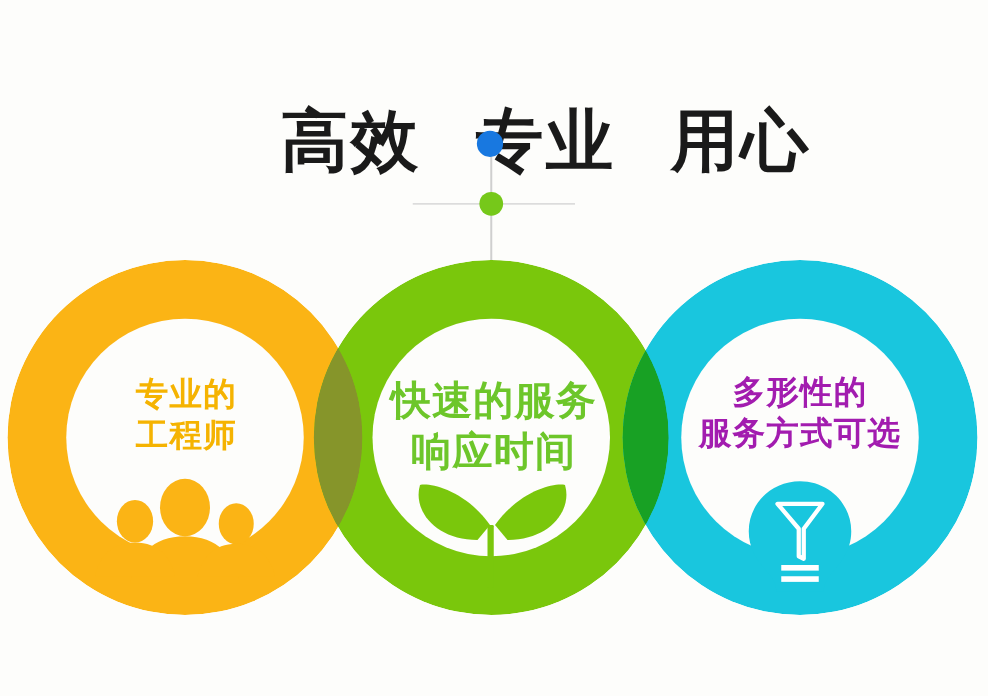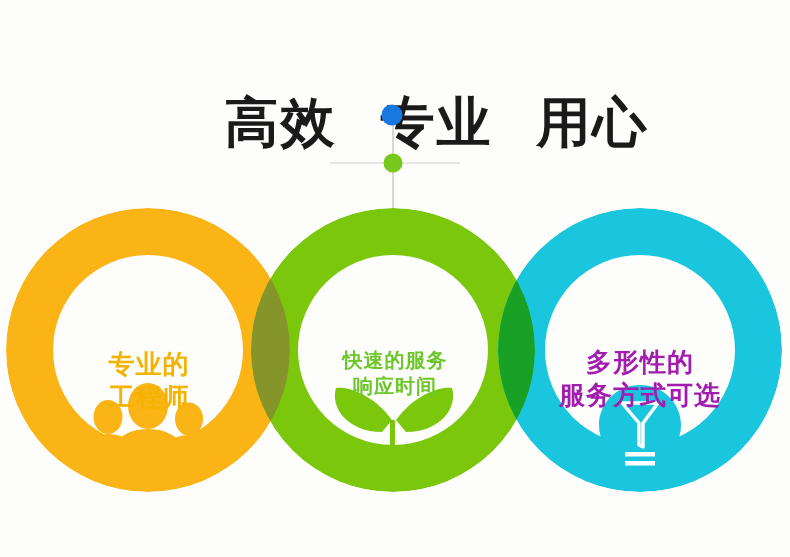--- a/index.html
+++ b/index.html
@@ -16,41 +16,40 @@
     position:absolute;left:0;top:28px;width:790px;
     text-align:center;
     color:#1a1a1a;
     font-size:54px;
     font-weight:700;
     letter-spacing:2px;
     line-height:1.05;
     white-space:pre;
     font-family:"DejaVu Sans","Liberation Sans",sans-serif;
   }
-  #headline .seg{display:inline-block;margin:10px 22px;}
+  #headline .seg{display:inline-block;margin:0 22px;}
 
   
   #connector{position:absolute;left:330px;top:95px;width:130px;height:120px;}
 
   
   #rings{position:absolute;left:0;top:0;width:790px;height:557px;}
 
   
   .ring-text{
     position:absolute;
     text-align:center;
     font-weight:700;
     line-height:1.28;
     white-space:pre-line;
     font-family:"DejaVu Sans","Liberation Sans",sans-serif;
     letter-spacing:1px;
-    margin-top:48px;
   }
   #text-1{left:44px;top:300px;width:210px;font-size:26px;color:#f5b301;}
-  #text-2{left:285px;top:300px;width:220px;font-size:20px;color:#6dc62a;}
+  #text-2{left:285px;top:300px;width:220px;font-size:32px;color:#6dc62a;}
   #text-3{left:515px;top:298px;width:250px;font-size:26px;color:#a21caf;}
 
   .icon-layer{position:absolute;left:0;top:0;width:790px;height:557px;pointer-events:none;}
 </style>
 </head>
 <body>
 
 <div id="stage">
 
   <div id="headline">

